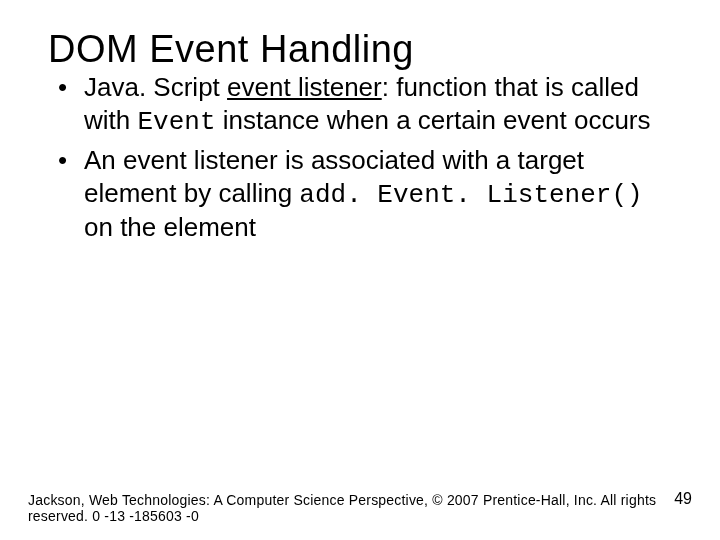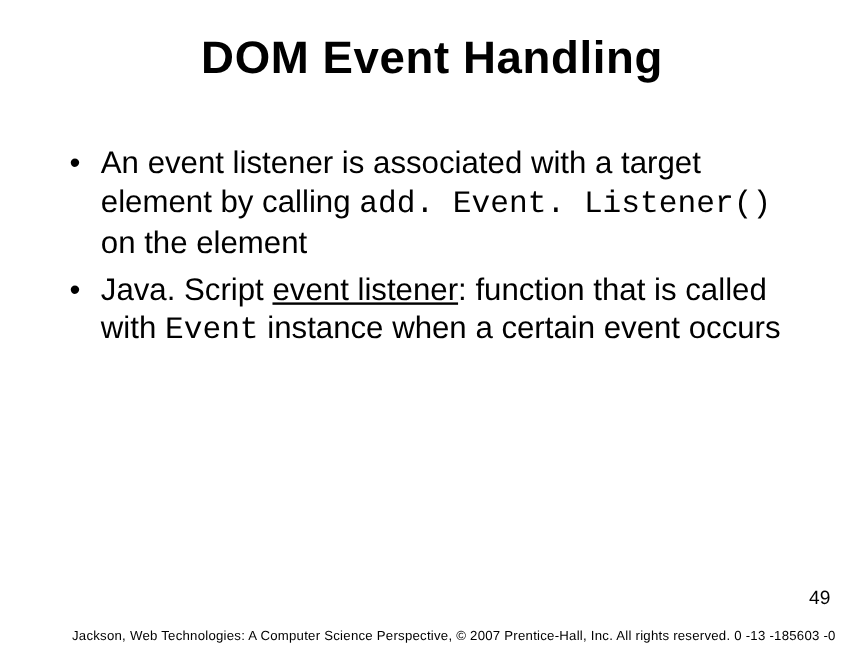--- a/index.html
+++ b/index.html
@@ -13,23 +13,21 @@
       overflow: hidden;
     }
     .slide {
       width: 100%;
       height: 100%;
       padding: 28px 48px 0 48px;
       position: relative;
     }
     .title {
       font-size: 38px;
-      font-weight: 700;
-      text-align: center;
-      margin-bottom: 48px;
+      font-weight: 400;
       letter-spacing: 0.5px;
     }
     .bullets {
       list-style: none;
       font-size: 26px;
       line-height: 1.25;
       padding-left: 8px;
     }
     .bullets li {
       position: relative;
@@ -48,36 +46,35 @@
     .page-num {
       position: absolute;
       right: 28px;
       bottom: 32px;
       font-size: 16px;
       text-align: center;
     }
     .footer {
       position: absolute;
       left: 28px;
-      bottom: 4px;
-      font-size: 11px;
+      bottom: 16px;
+      font-size: 14px;
       letter-spacing: 0.2px;
-      margin-left: 32px;
     }
   </style>
 </head>
 <body>
 
 <div class="slide">
   <h1 class="title">DOM Event Handling</h1>
 
   <ul class="bullets">
     <li>
-      <span>An event listener is associated with a target element by calling </span><span class="mono">add. Event. Listener()</span><span> on the element</span>
+      <span>Java. Script </span><span class="underline">event listener</span><span>: function that is called with </span><span class="mono">Event</span><span> instance when a certain event occurs</span>
     </li>
     <li>
-      <span>Java. Script </span><span class="underline">event listener</span><span>: function that is called with </span><span class="mono">Event</span><span> instance when a certain event occurs</span>
+      <span>An event listener is associated with a target element by calling </span><span class="mono">add. Event. Listener()</span><span> on the element</span>
     </li>
   </ul>
 
   <div class="page-num">49</div>
   <div class="footer">Jackson, Web Technologies: A Computer Science Perspective, © 2007 Prentice-Hall, Inc. All rights reserved. 0 -13 -185603 -0</div>
 </div>
 
 </body></html>

